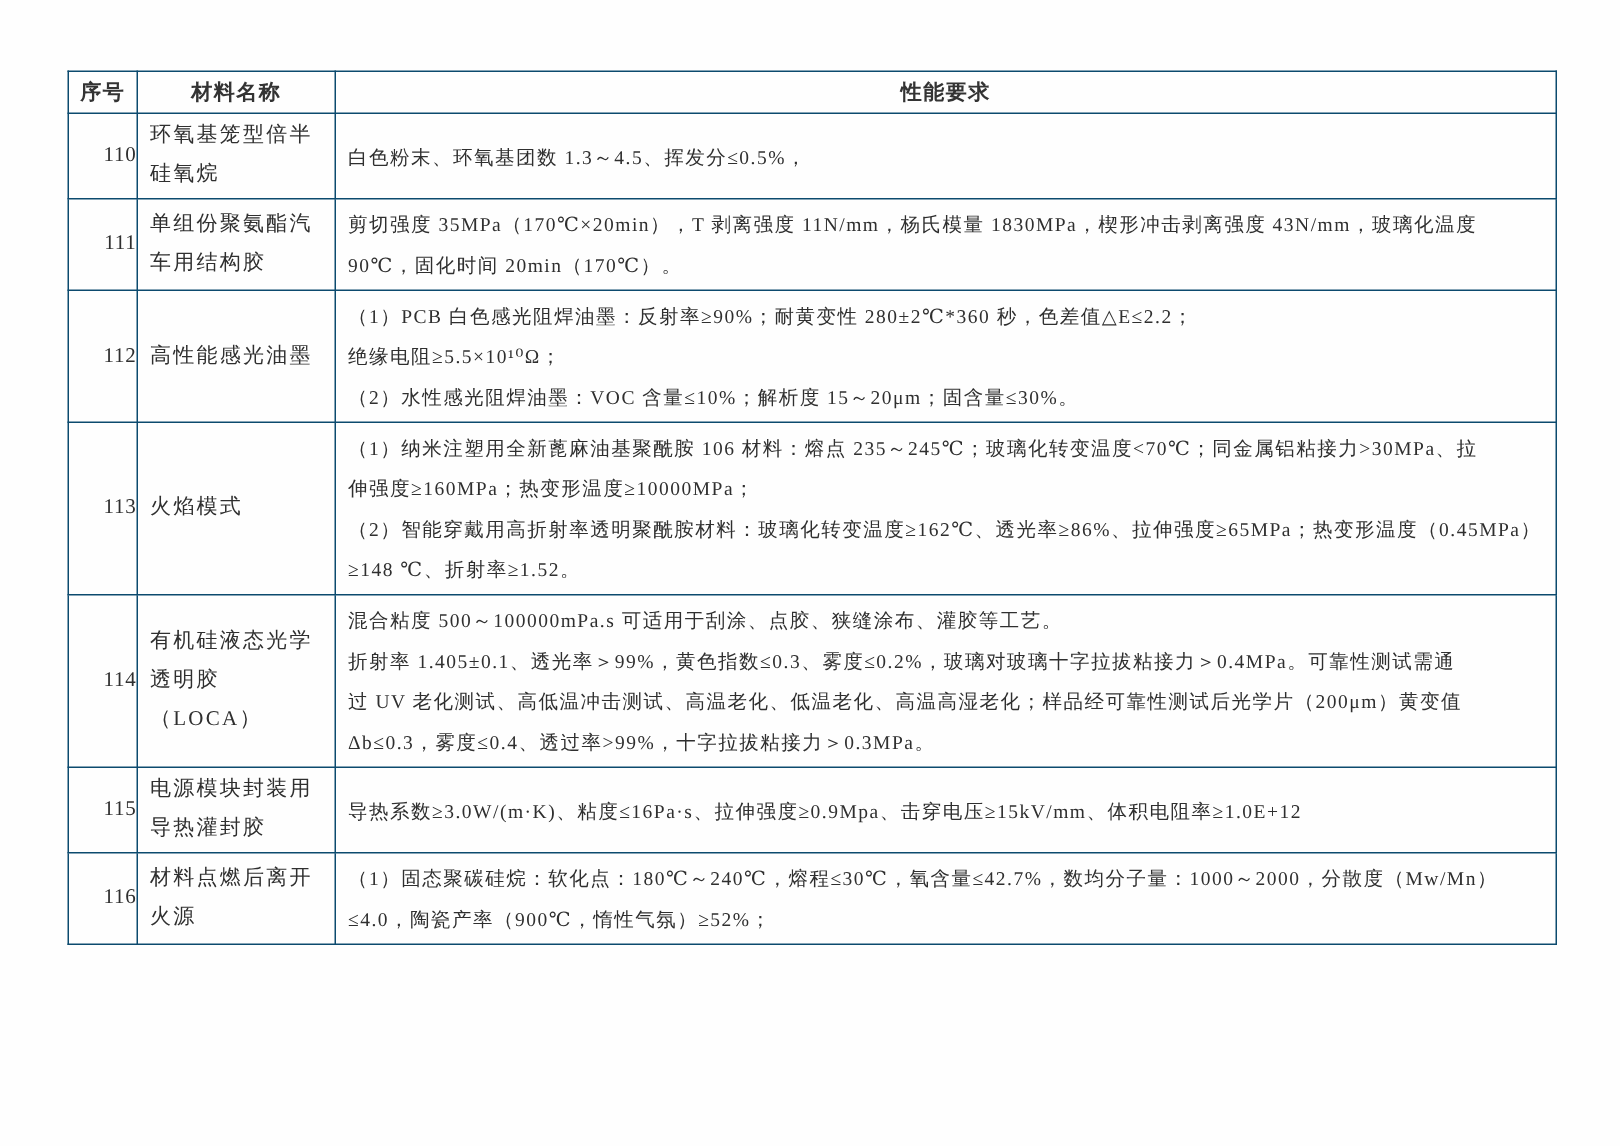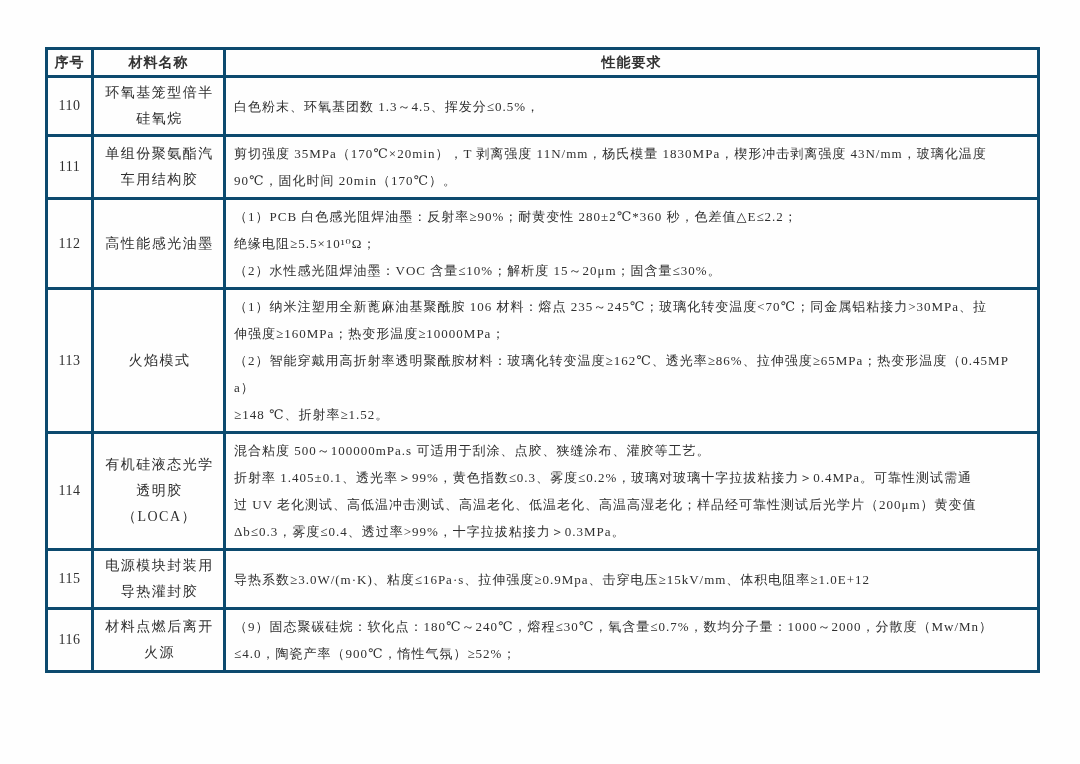--- a/index.html
+++ b/index.html
@@ -16,46 +16,46 @@
     background: #fefefe;
   }
   table.doc-table {
     position: absolute;
     left: 45px; top: 47px;
     width: 992px;
     border-collapse: collapse;
     table-layout: fixed;
   }
   .doc-table td, .doc-table th {
-    border: 3px solid #0c4a6e;
+    border: 1px solid #0c4a6e;
     vertical-align: middle;
     font-weight: normal;
   }
   .col-index { width: 46px; }
   .col-name  { width: 132px; }
   .col-req   { width: 814px; }
   th.hdr {
     font-size: 14px;
     font-weight: bold;
     text-align: center;
     letter-spacing: 1px;
     height: 28px;
     color: #333;
   }
   td.idx {
-    text-align: center;
+    text-align: right;
     font-size: 14px;
     letter-spacing: 0.5px;
   }
   td.name {
     font-size: 14px;
     padding: 2px 6px 2px 8px;
     line-height: 26px;
     letter-spacing: 1.5px;
-    text-align: center;
+    text-align: left;
     margin-top: 31px;
   }
   td.req {
     padding: 3px 8px;
     text-align: left;
   }
   td.req .line {
     font-size: 13px;
     line-height: 27px;
     letter-spacing: 1px;
@@ -153,21 +153,21 @@
       <td class="name">电源模块封装用导热灌封胶</td>
       <td class="req">
         <div class="line">导热系数≥3.0W/(m·K)、粘度≤16Pa·s、拉伸强度≥0.9Mpa、击穿电压≥15kV/mm、体积电阻率≥1.0E+12</div>
       </td>
     </tr>
 
     <tr class="r-116">
       <td class="idx">116</td>
       <td class="name">材料点燃后离开火源</td>
       <td class="req">
-        <div class="line">（9）固态聚碳硅烷：软化点：180℃～240℃，熔程≤30℃，氧含量≤0.7%，数均分子量：1000～2000，分散度（Mw/Mn）</div>
+        <div class="line">（1）固态聚碳硅烷：软化点：180℃～240℃，熔程≤30℃，氧含量≤42.7%，数均分子量：1000～2000，分散度（Mw/Mn）</div>
         <div class="line">≤4.0，陶瓷产率（900℃，惰性气氛）≥52%；</div>
       </td>
     </tr>
 
   </tbody>
     </table>
 
 
 </div>
 

